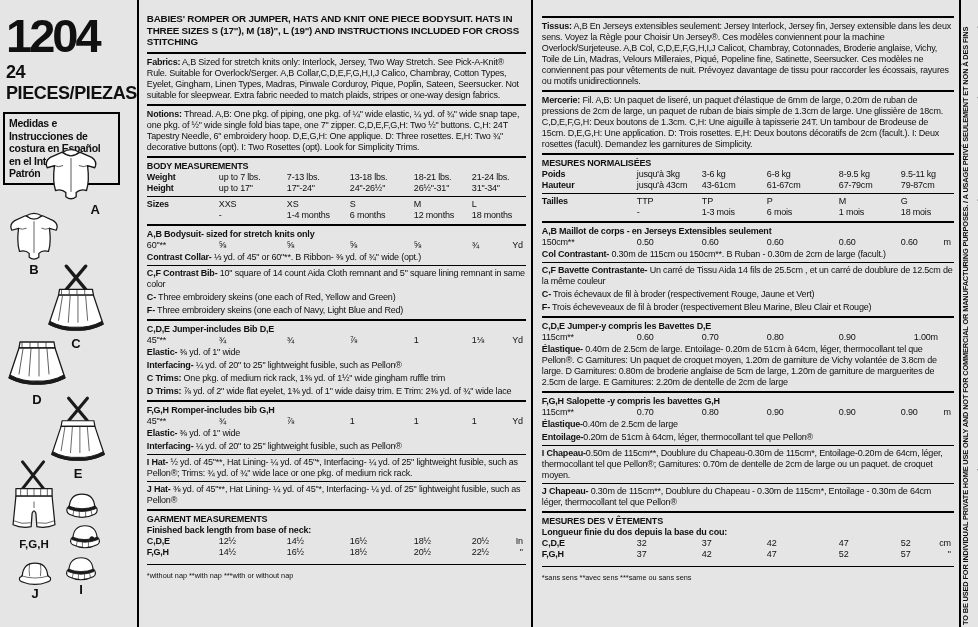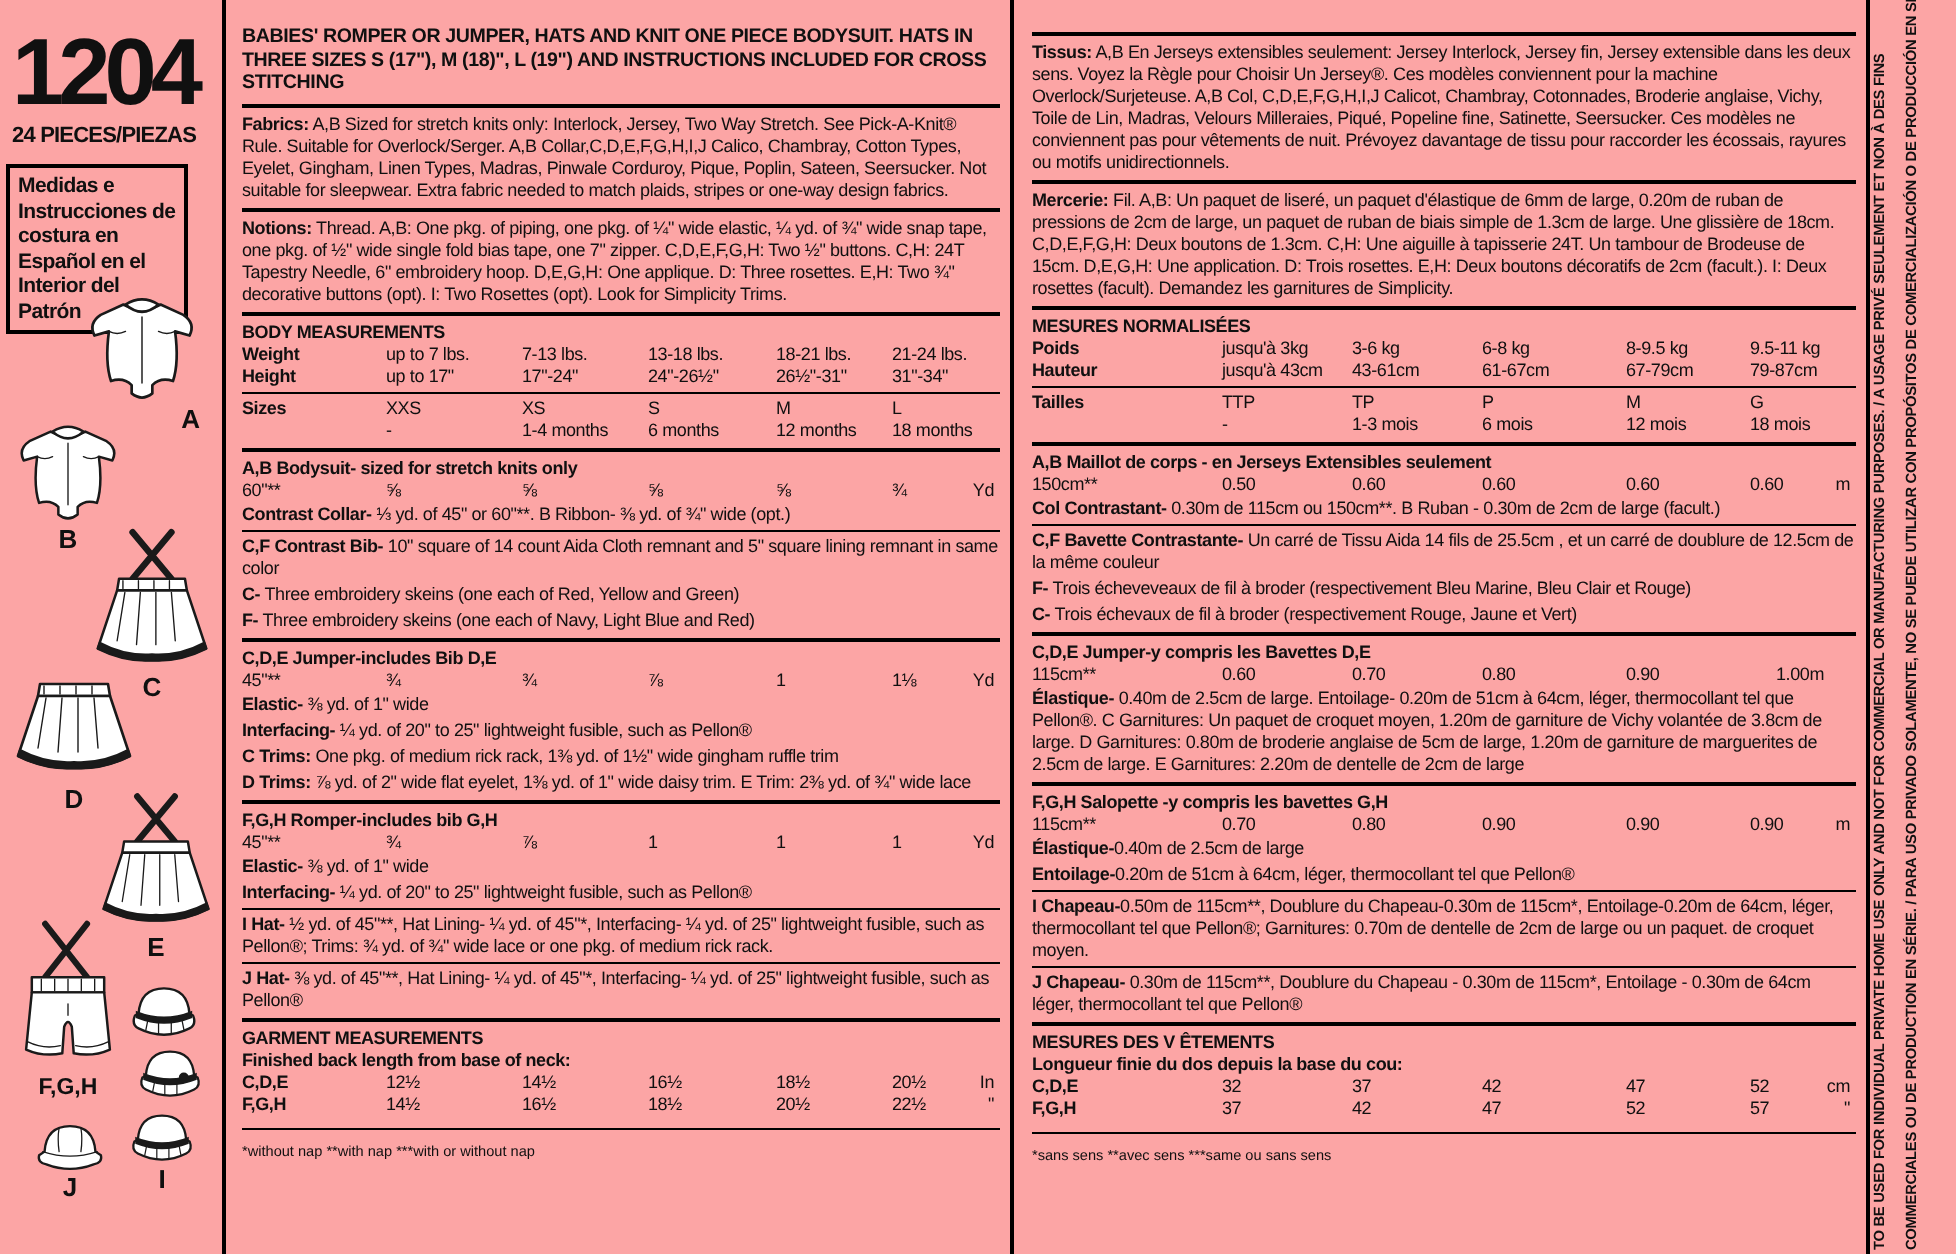--- a/index.html
+++ b/index.html
@@ -1,23 +1,23 @@
 <!DOCTYPE html>
 <html><head>
 <meta charset="utf-8">
 <style>
   * { margin:0; padding:0; box-sizing:border-box; }
   html,body { width:978px; height:627px; background:#fff; }
   body { font-family:"Liberation Sans", sans-serif; color:#101010; overflow:hidden; }
-  .page { display:flex; width:978px; height:627px; background:#fca5a5; }
+  .page { display:flex; width:978px; height:627px; background:#e5e5e5; }
 
   
   .sidebar { flex:0 0 113px; position:relative; border-right:2px solid #000; }
   .pat-num { font-size:47px; font-weight:bold; letter-spacing:-3px; margin:12px 0 0 6px; line-height:48px; }
-  .pieces { font-size:11px; font-weight:bold; margin:2px 0 0 6px; letter-spacing:-0.4px; }
+  .pieces { font-size:18px; font-weight:bold; margin:2px 0 0 6px; letter-spacing:-0.4px; }
   .spanish-box { border:2px solid #000; margin:8px 17px 0 3px; padding:3px 4px; font-size:10.5px; font-weight:bold; line-height:12.5px; letter-spacing:-0.3px; }
   .fig { position:absolute; }
   .fig svg { display:block; }
   .fig-label { font-size:13px; font-weight:bold; display:block; text-align:center; margin-top:-2px; }
   .sk { stroke:#1a1a1a; fill:#fff; stroke-width:1.3; stroke-linejoin:round; stroke-linecap:round; }
   .skthin { stroke:#1a1a1a; fill:none; stroke-width:0.7; stroke-linecap:round; }
   .skdark { stroke:#1a1a1a; fill:#1a1a1a; }
 
   
   .colL { flex:0 0 394px; padding:13px 5px 0 8px; border-right:2px solid #000; }
@@ -313,43 +313,43 @@
       <span>TP</span>
       <span>P</span>
       <span>M</span>
       <span>G</span>
     </div>
     <div class="grid gR">
       <span></span>
       <span>-</span>
       <span>1-3 mois</span>
       <span>6 mois</span>
-      <span>12 mois</span>
+      <span>1 mois</span>
       <span>18 mois</span>
     </div>
     <div class="rule"></div>
 
     <div class="h">A,B Maillot de corps - en Jerseys Extensibles seulement</div>
     <div class="grid gR">
       <span>150cm**</span>
       <span>0.50</span>
       <span>0.60</span>
       <span>0.60</span>
       <span>0.60</span>
       <span style="display:flex; justify-content:space-between;">
           <span>0.60</span>
           <span class="u">m</span>
         </span>
     </div>
     <p class="para"><b>Col Contrastant-</b><span> 0.30m de 115cm ou 150cm**. B Ruban - 0.30m de 2cm de large (facult.)</span></p>
     <div class="rulet"></div>
 
     <p class="para"><b>C,F Bavette Contrastante-</b><span> Un carré de Tissu Aida 14 fils de 25.5cm , et un carré de doublure de 12.5cm de la même couleur</span></p>
+    <p class="para"><b>C-</b><span> Trois échevaux de fil à broder (respectivement Rouge, Jaune et Vert)</span></p>
     <p class="para"><b>F-</b><span> Trois écheveveaux de fil à broder (respectivement Bleu Marine, Bleu Clair et Rouge)</span></p>
-    <p class="para"><b>C-</b><span> Trois échevaux de fil à broder (respectivement Rouge, Jaune et Vert)</span></p>
     <div class="rule"></div>
 
     <div class="h">C,D,E Jumper-y compris les Bavettes D,E</div>
     <div class="grid gR">
       <span>115cm**</span>
       <span>0.60</span>
       <span>0.70</span>
       <span>0.80</span>
       <span>0.90</span>
       <span style="display:flex; justify-content:center;">

